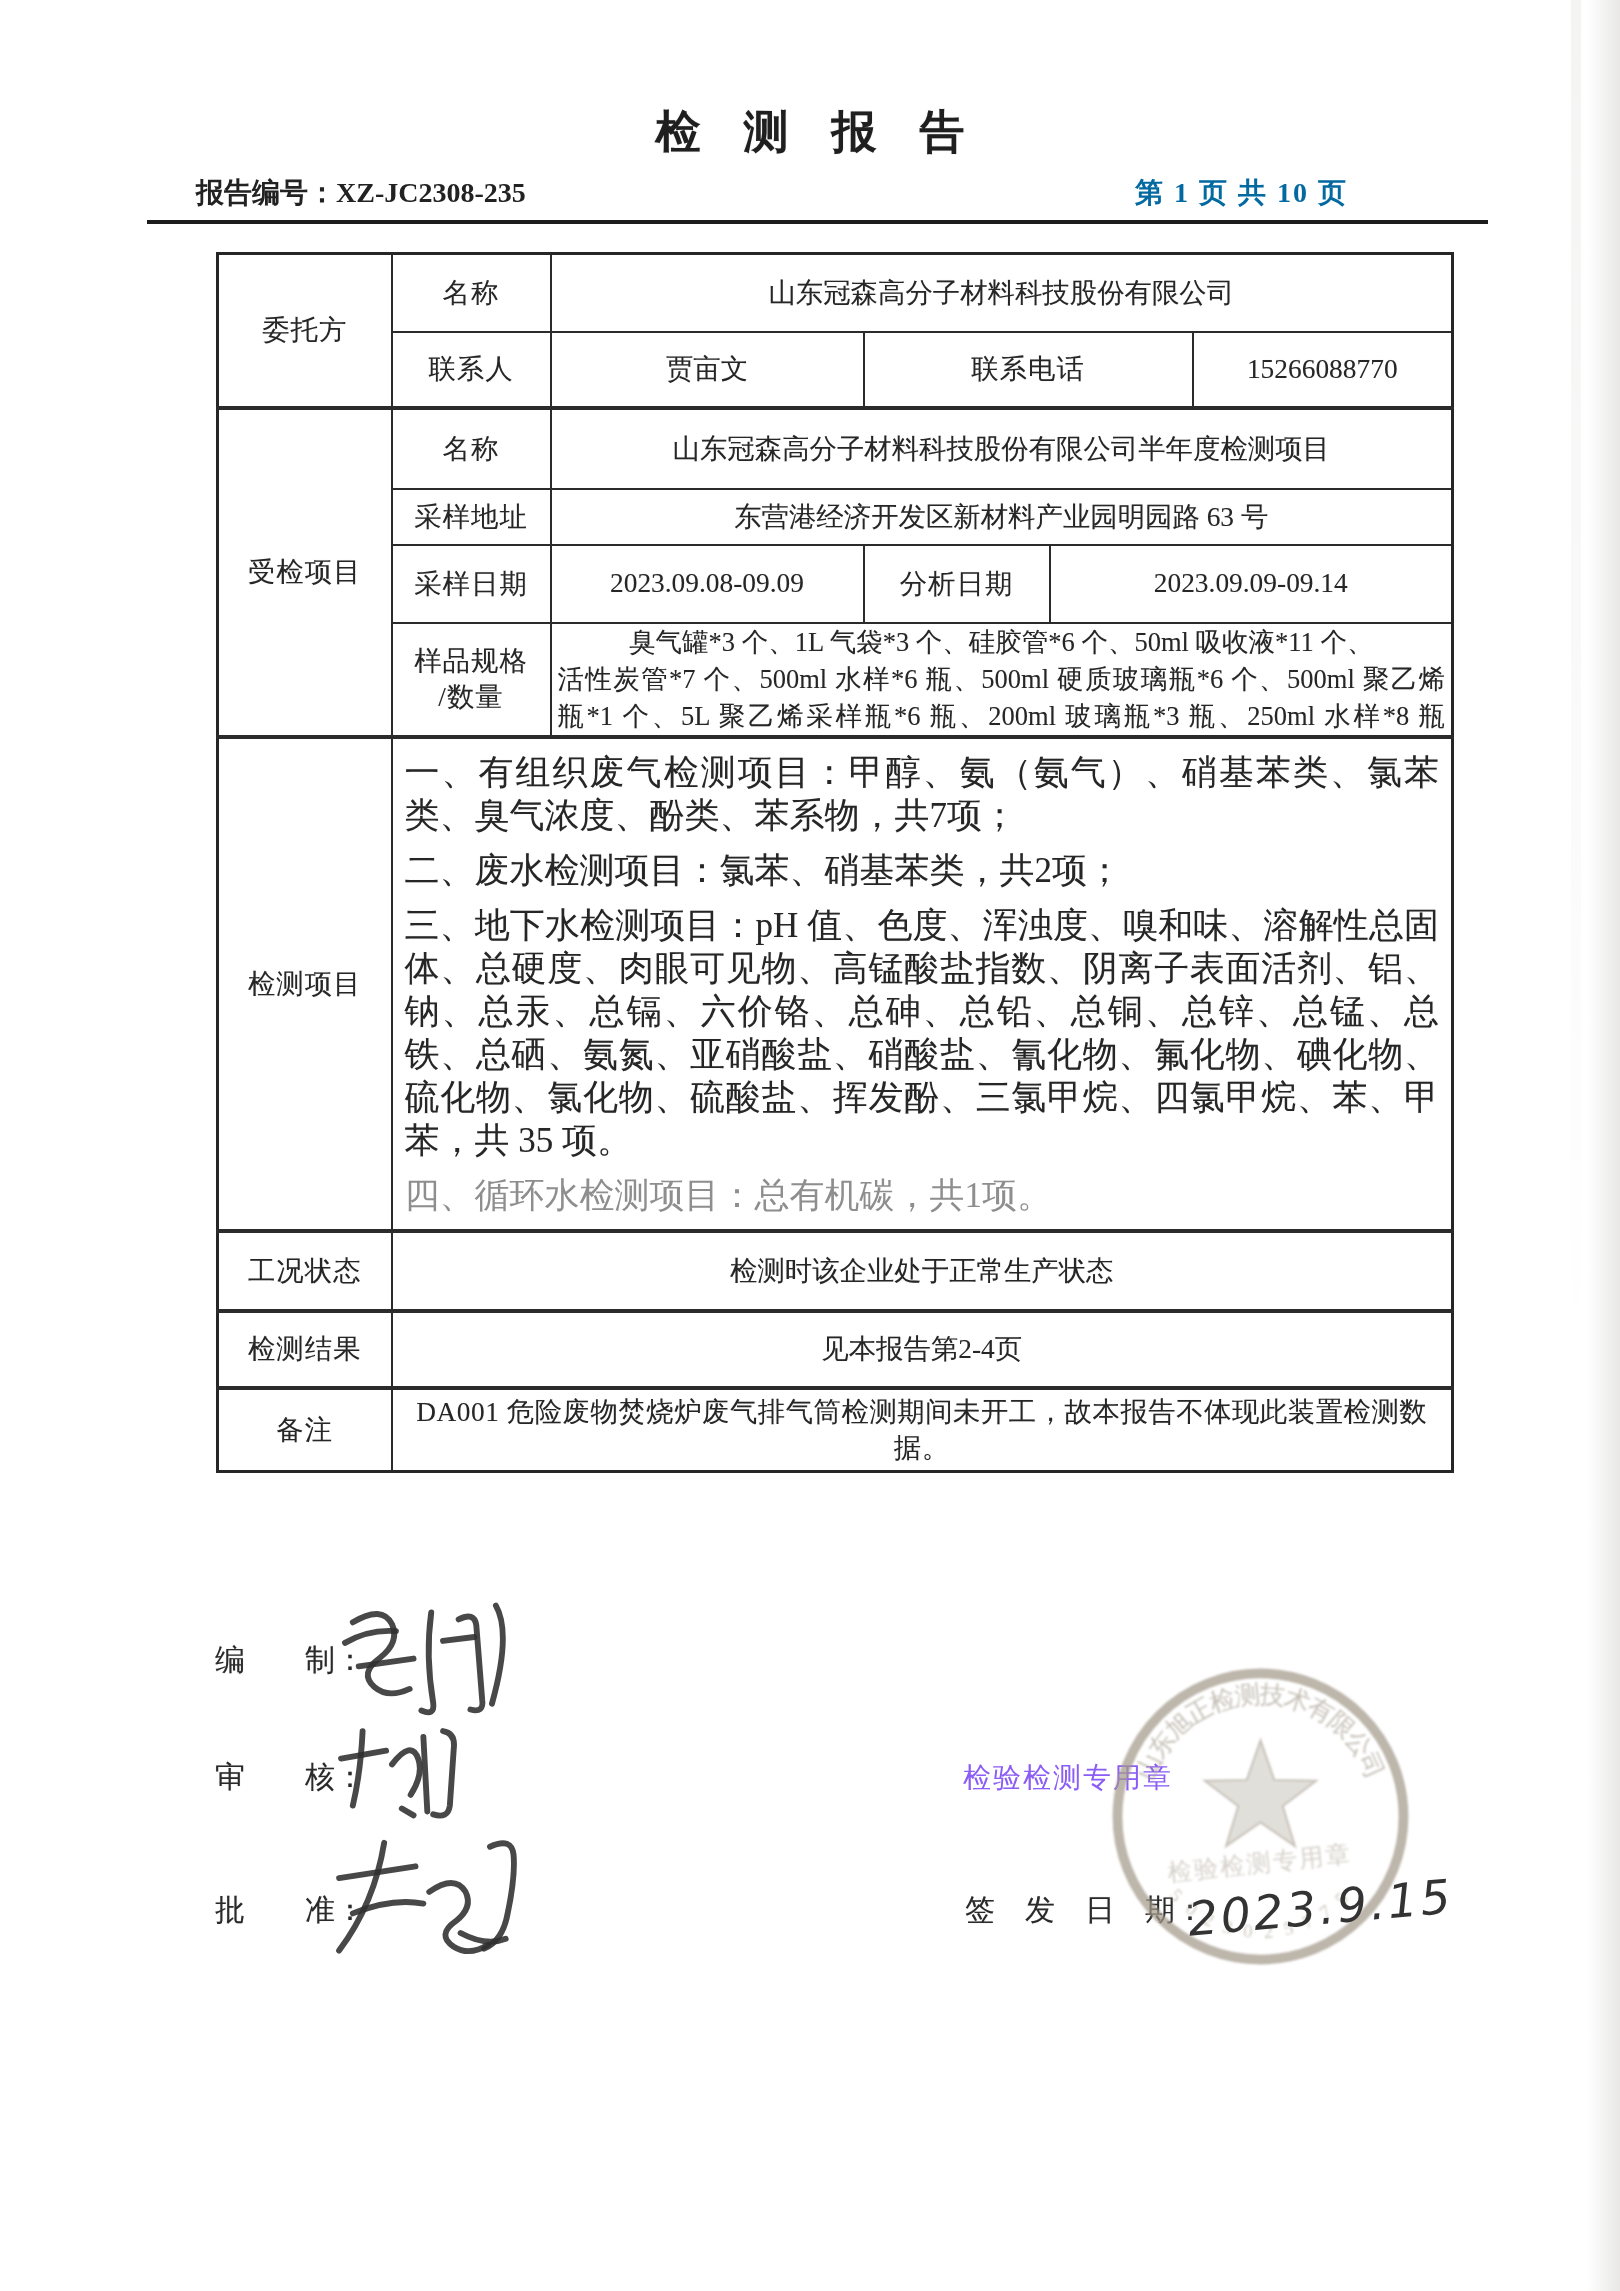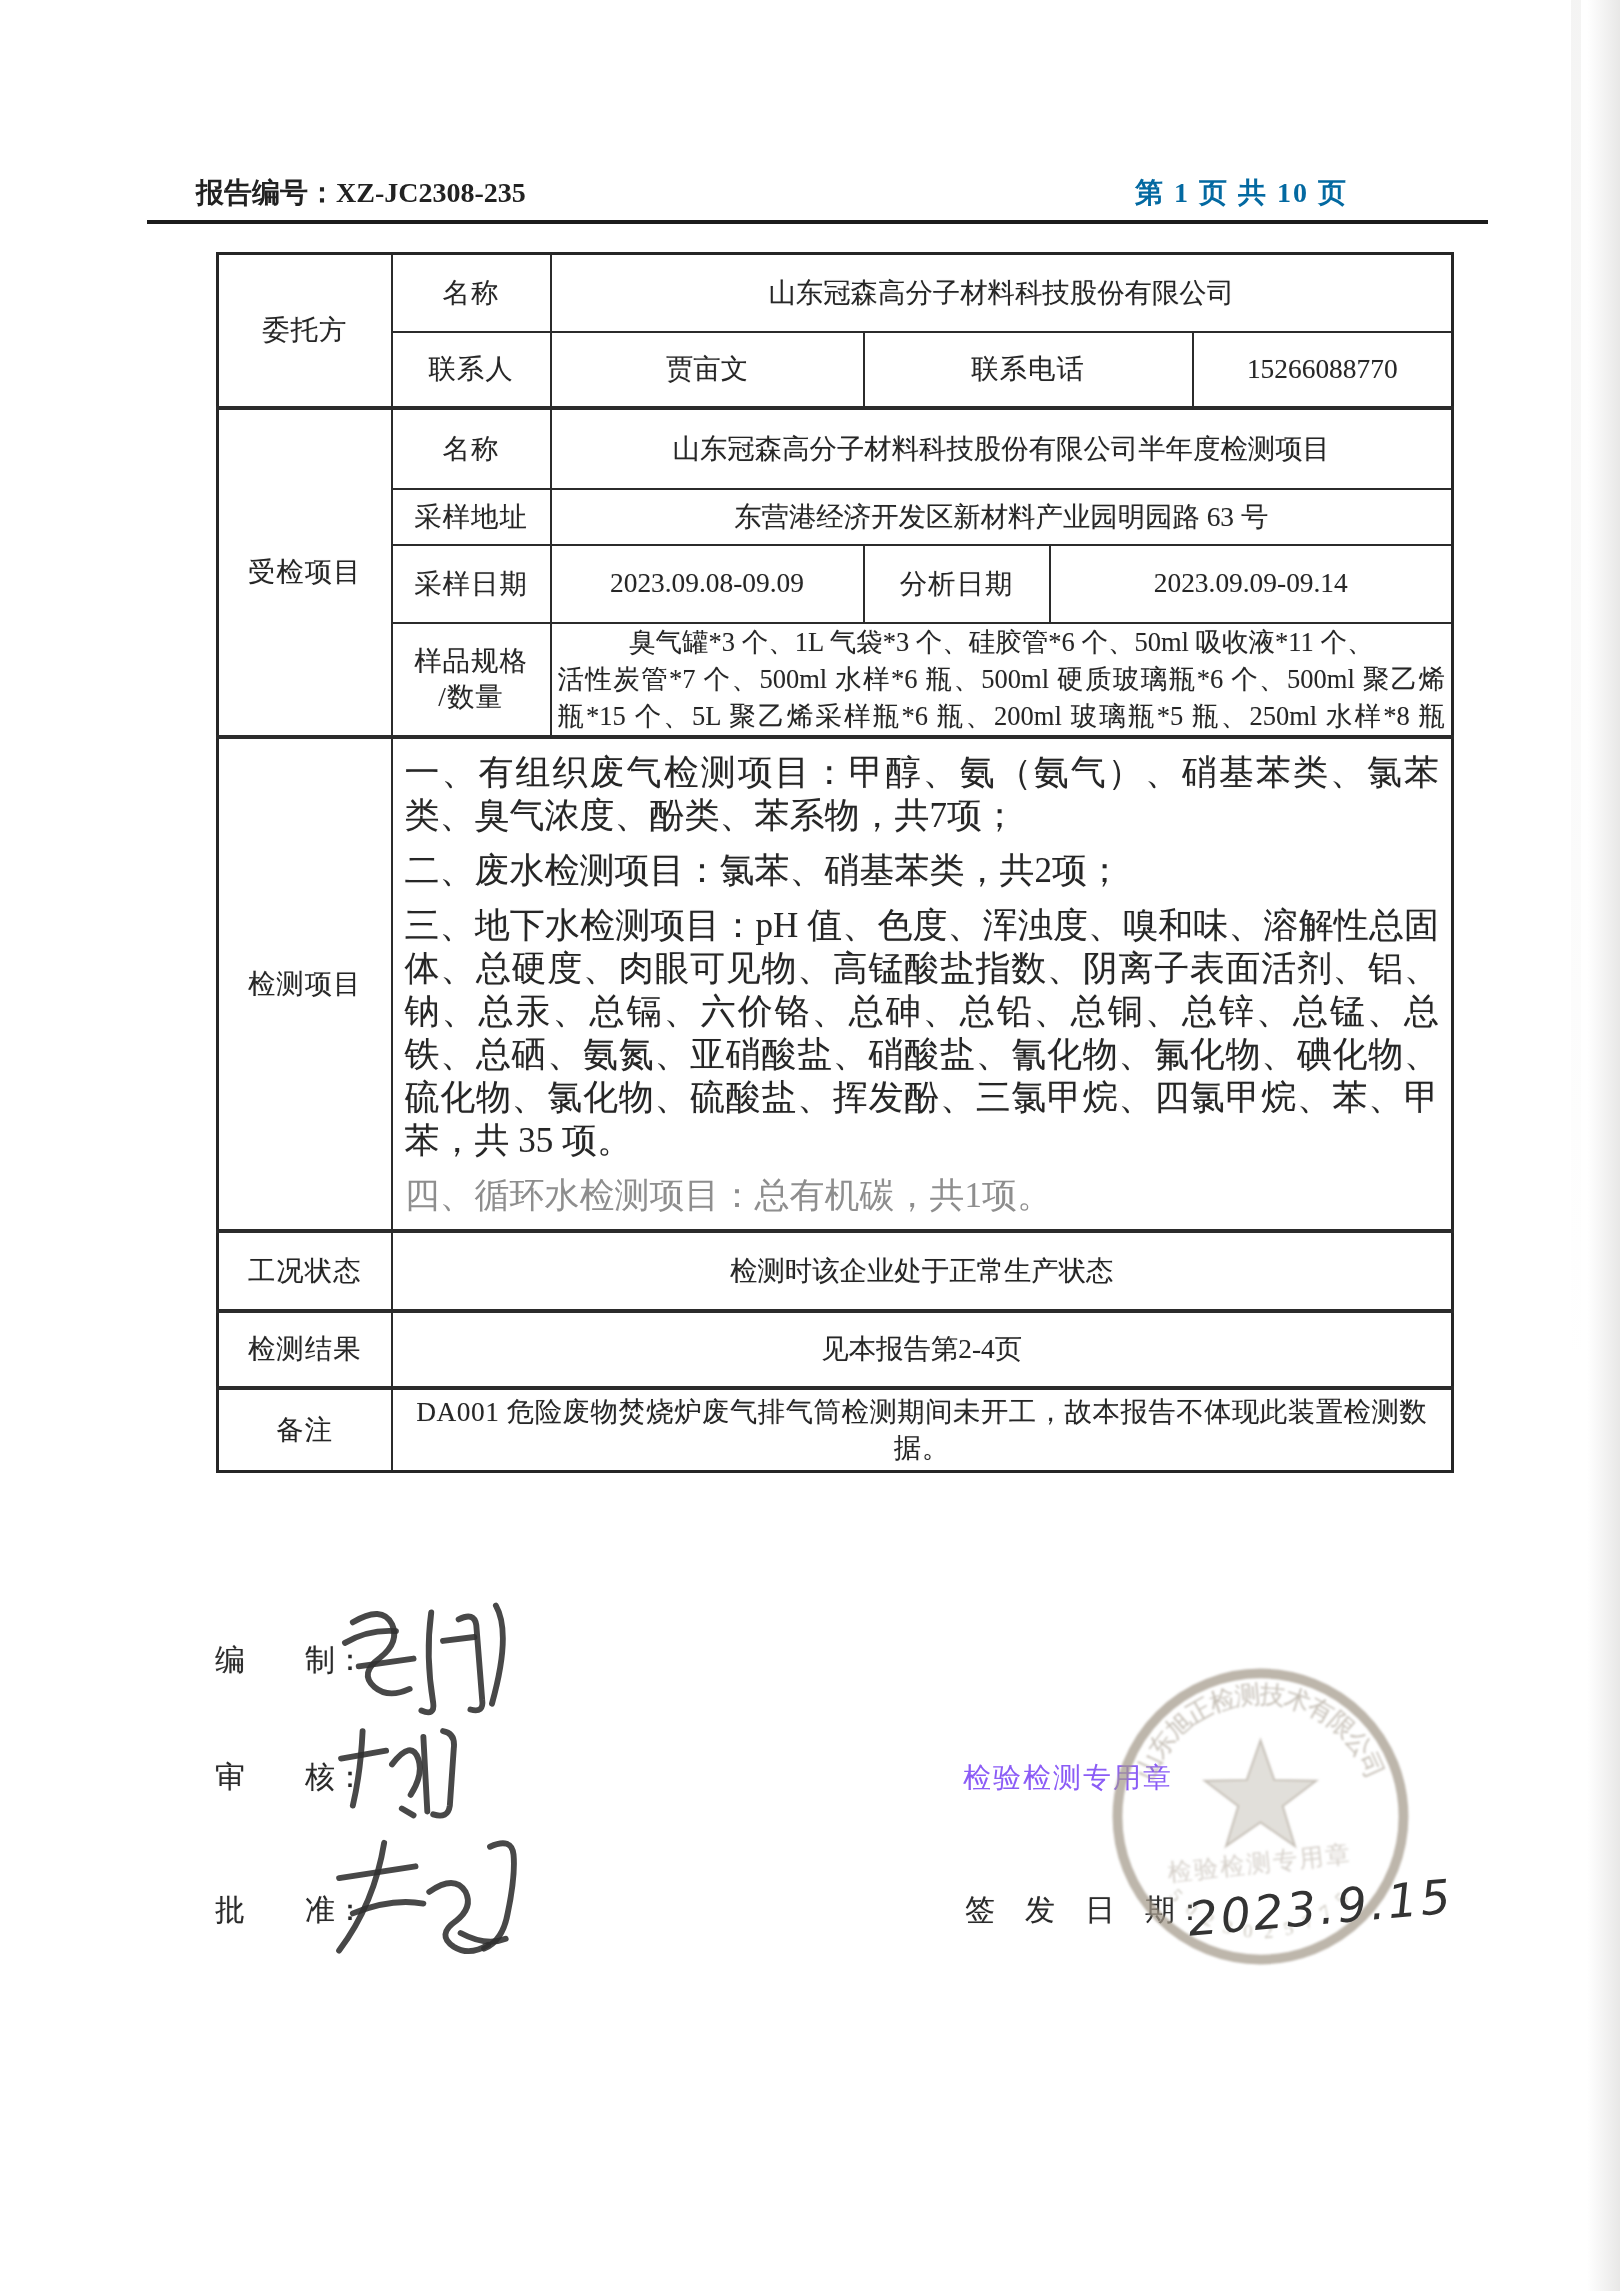--- a/index.html
+++ b/index.html
@@ -56,20 +56,21 @@
   .stamp text, .stamp textPath{font-family:"Liberation Serif","DejaVu Serif",serif;}
 </style>
 </head>
 <body>
 
 <div class="page">
 
   <div class="scan-edge"></div>
   <div class="scan-edge2"></div>
 
+  <div class="title">检测报告</div>
 
   <div class="report-no"><span>报告编号：</span><span>XZ-JC2308-235</span></div>
 
   <div class="page-info">第 1 页  共 10 页</div>
   <div class="head-rule"></div>
 
   <table class="report">
     <colgroup>
       <col style="width:174px">
         <col style="width:159px">
@@ -106,21 +107,21 @@
       <td colspan="2">2023.09.09-09.14</td>
     </tr>
     <tr style="height:112px">
       <td class="lbl">
         <div>样品规格</div>
         <div>/数量</div>
       </td>
       <td colspan="4" class="specs">
         <div class="ctr">臭气罐*3 个、1L 气袋*3 个、硅胶管*6 个、50ml 吸收液*11 个、</div>
         <div class="js">活性炭管*7 个、500ml 水样*6 瓶、500ml 硬质玻璃瓶*6 个、500ml 聚乙烯</div>
-        <div class="js">瓶*15 个、5L 聚乙烯采样瓶*6 瓶、200ml 玻璃瓶*5 瓶、250ml 水样*8 瓶</div>
+        <div class="js">瓶*1 个、5L 聚乙烯采样瓶*6 瓶、200ml 玻璃瓶*3 瓶、250ml 水样*8 瓶</div>
       </td>
     </tr>
     <tr class="sec" style="height:341px">
       <td class="lbl">检测项目</td>
       <td colspan="5" class="items">
         <p>一、有组织废气检测项目：甲醇、氨（氨气）、硝基苯类、氯苯类、臭气浓度、酚类、苯系物，共7项；</p>
         <p>二、废水检测项目：氯苯、硝基苯类，共2项；</p>
         <p>三、地下水检测项目：pH 值、色度、浑浊度、嗅和味、溶解性总固体、总硬度、肉眼可见物、高锰酸盐指数、阴离子表面活剂、铝、钠、总汞、总镉、六价铬、总砷、总铅、总铜、总锌、总锰、总铁、总硒、氨氮、亚硝酸盐、硝酸盐、氰化物、氟化物、碘化物、硫化物、氯化物、硫酸盐、挥发酚、三氯甲烷、四氯甲烷、苯、甲苯，共 35 项。</p>
         <p class="faded">四、循环水检测项目：总有机碳，共1项。</p>
       </td>

